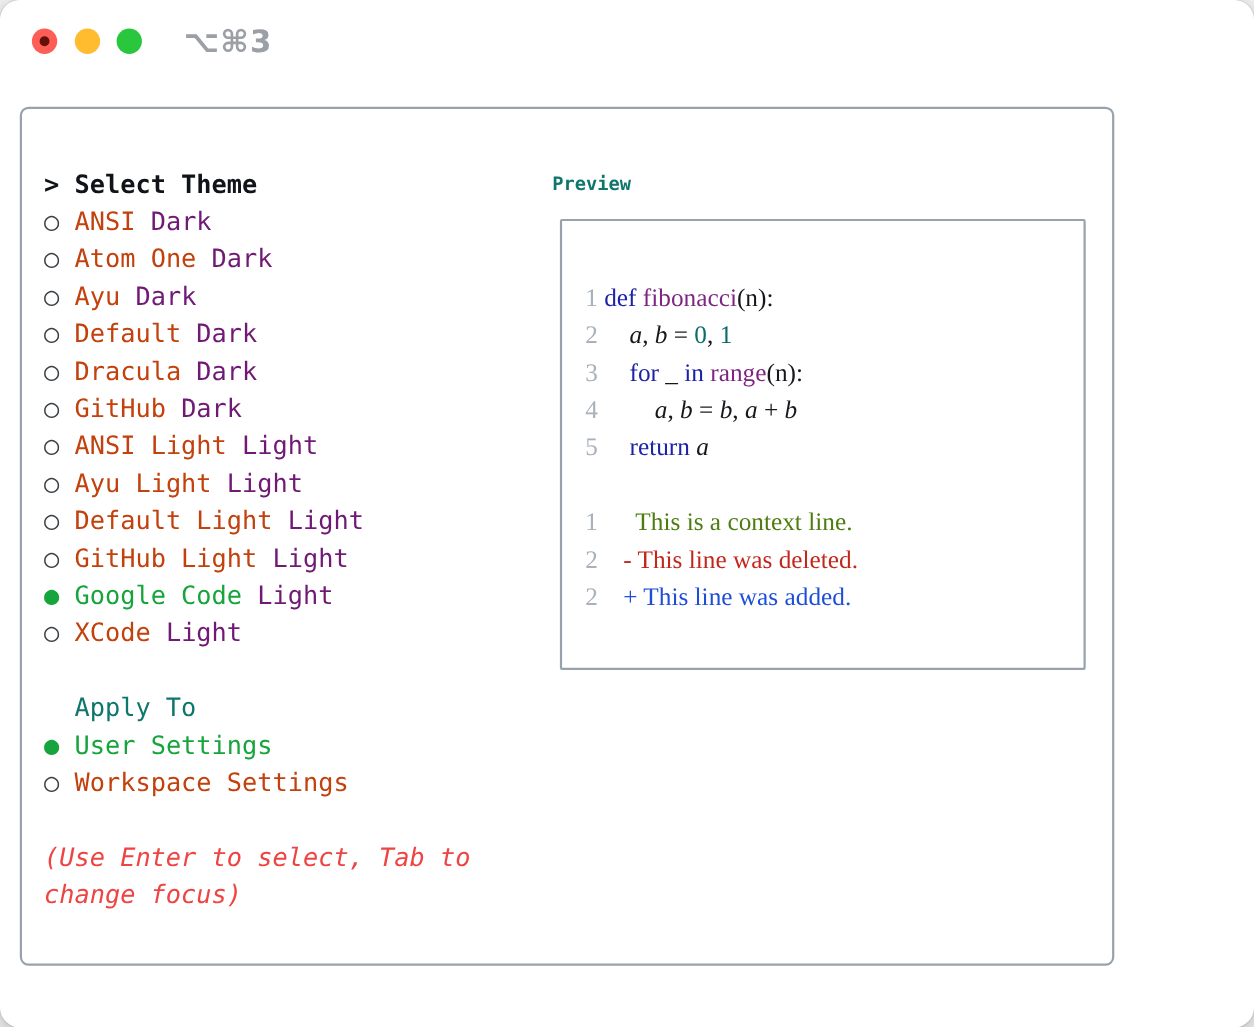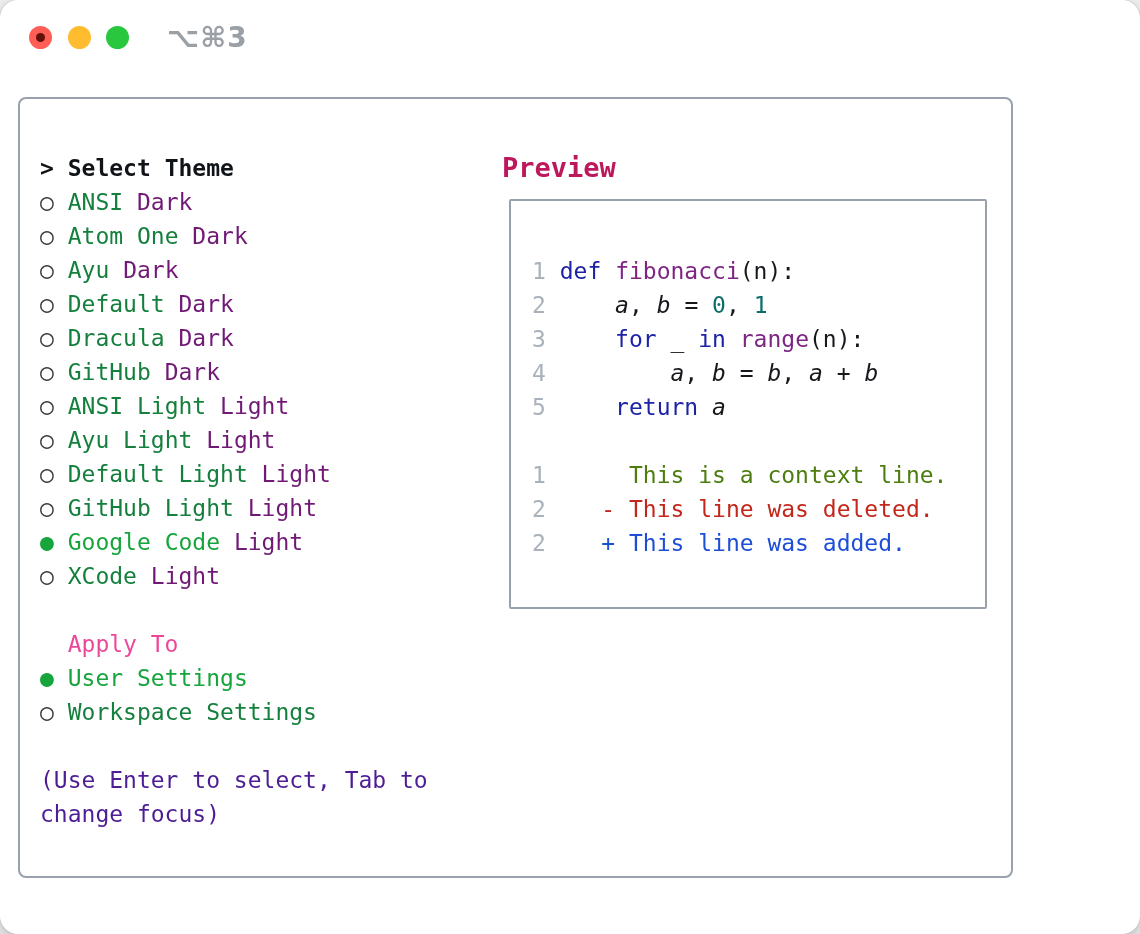--- a/index.html
+++ b/index.html
@@ -29,38 +29,38 @@
     border:2px solid #98a1ac;border-radius:8px;background:#fff;box-sizing:border-box;
   }
   .left-col{
     position:absolute;left:20px;top:52px;
     font-size:23px;line-height:34px;white-space:pre;color:#3b4046;
   }
   .row{height:34px;}
   .row .cursor{font-weight:bold;color:#101418;}
   .row .list-title{font-weight:bold;color:#101418;}
   .row .marker{color:#3b4046;}
-  .row .name{color:#15803d;}
+  .row .name{color:#c2410c;}
   .row .variant{color:#701a75;}
   .row.selected .marker,.row.selected .name{color:#16a53c;}
   .row.clickable{cursor:pointer;}
-  .apply-title{color:#ec4899;text-align:center;}
-  .help{color:#4c1d95;}
+  .apply-title{color:#0f766e;text-align:center;}
+  .help{color:#ef4444;font-style:italic;}
   
   .preview-title{
     position:absolute;left:482px;top:52px;height:34px;line-height:34px;
-    font-size:27px;font-weight:bold;color:#be185d;
+    font-size:17px;font-weight:bold;color:#0f766e;
   }
   .preview-box{
     position:absolute;left:489px;top:100px;width:478px;height:410px;
     border:2px solid #98a1ac;border-radius:2px;box-sizing:border-box;background:#fff;overflow:hidden;
   }
   .code{
     position:absolute;left:0;top:0;padding:53px 0 0 21px;
-    font-size:23px;line-height:34px;white-space:pre;
+    font-size:23px;line-height:34px;white-space:pre;font-family:Liberation Serif, serif;
   }
   .cl{height:34px;}
   .ln{color:#a9b1bb;}
   .tok-kw{color:#1c23a6;}
   .tok-fn{color:#7e2483;}
   .tok-lit{color:#0c6b6b;}
   .tok-pln{color:#16181c;}
   .tok-var{color:#16181c;font-style:italic;}
   .tok-ctx{color:#4d7c0f;}
   .tok-del{color:#c3271c;margin-top:36px;}

